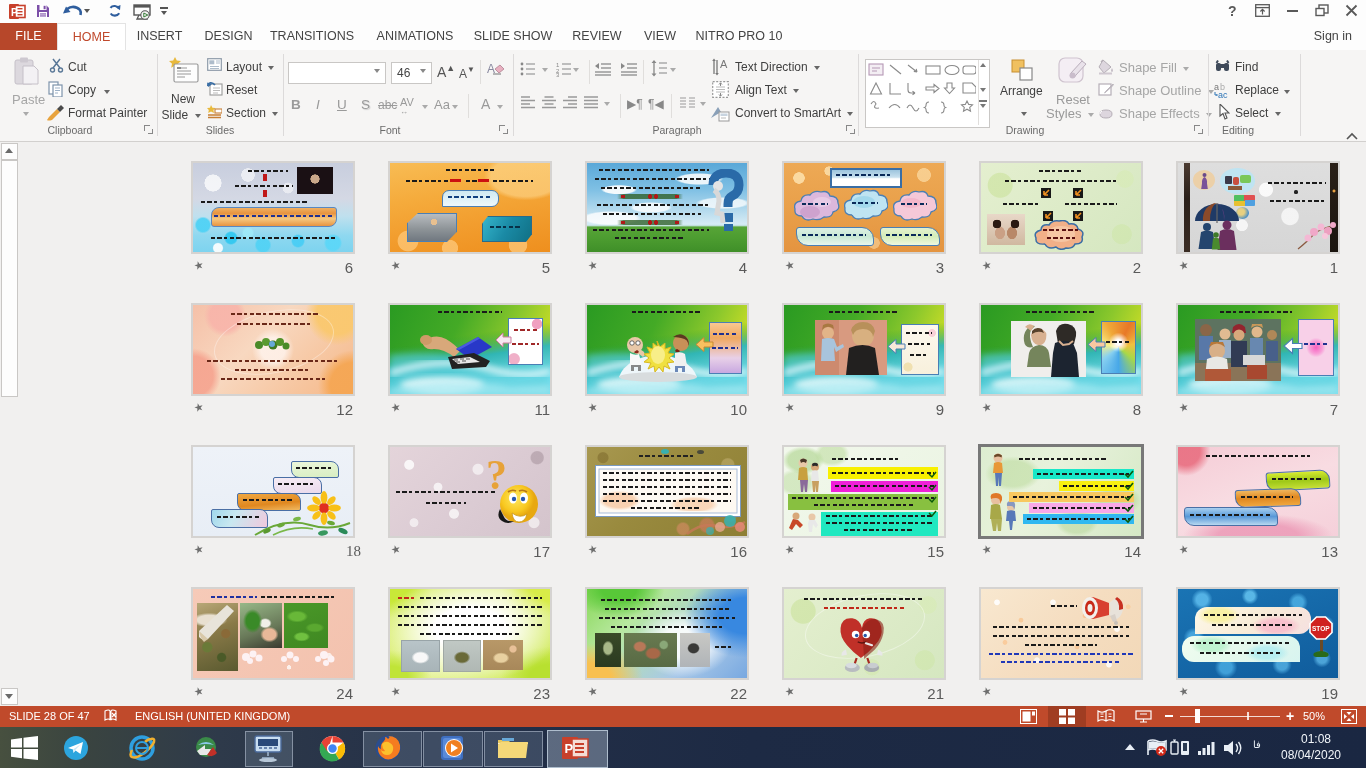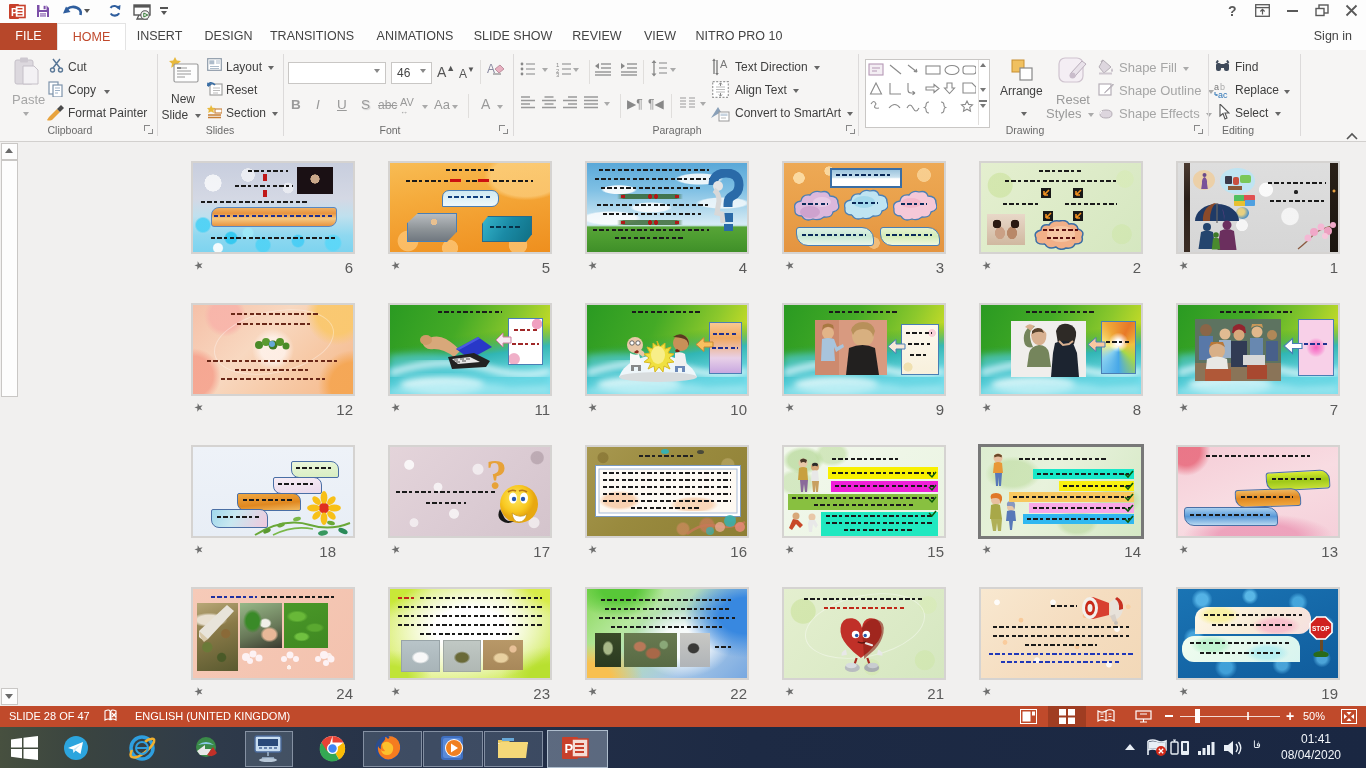--- a/index.html
+++ b/index.html
@@ -543,21 +543,21 @@
     <div class="snum" style="left:500px;top:259px;width:50px;">11</div>
     <div class="star" style="left:588px;top:259px;">★</div>
     <div class="snum" style="left:697px;top:259px;width:50px;">10</div>
     <div class="star" style="left:785px;top:259px;">★</div>
     <div class="snum" style="left:894px;top:259px;width:50px;">9</div>
     <div class="star" style="left:982px;top:259px;">★</div>
     <div class="snum" style="left:1091px;top:259px;width:50px;">8</div>
     <div class="star" style="left:1179px;top:259px;">★</div>
     <div class="snum" style="left:1288px;top:259px;width:50px;">7</div>
     <div class="star" style="left:194px;top:401px;">★</div>
-    <div class="snum" style="left:286px;top:401px;width:50px;">18</div>
+    <div class="snum" style="left:311px;top:401px;width:50px;font-family:Liberation Serif, serif;">18</div>
     <div class="star" style="left:391px;top:401px;">★</div>
     <div class="snum" style="left:500px;top:401px;width:50px;">17</div>
     <div class="star" style="left:588px;top:401px;">★</div>
     <div class="snum" style="left:697px;top:401px;width:50px;">16</div>
     <div class="star" style="left:785px;top:401px;">★</div>
     <div class="snum" style="left:894px;top:401px;width:50px;">15</div>
     <div class="star" style="left:982px;top:401px;">★</div>
     <div class="snum" style="left:1091px;top:401px;width:50px;">14</div>
     <div class="star" style="left:1179px;top:401px;">★</div>
     <div class="snum" style="left:1288px;top:401px;width:50px;">13</div>
@@ -1208,16 +1208,16 @@
       <rect x="0" y="11" width="3" height="4" fill="#e8eef5"></rect>
       <rect x="4.5" y="8" width="3" height="7" fill="#e8eef5"></rect>
       <rect x="9" y="5" width="3" height="10" fill="#e8eef5"></rect>
       <rect x="13.5" y="2" width="3" height="13" fill="#e8eef5"></rect>
     </svg>
     <svg class="abs" style="left:1222px;top:12px" width="20" height="18" viewBox="0 0 20 18">
       <path d="M2 6 h4 l5 -4 v14 l-5 -4 h-4 z" fill="#e8eef5"></path>
       <path d="M14 5 q3 4 0 8 M16.5 3 q4.5 6 0 12" stroke="#e8eef5" stroke-width="1.4" fill="none"></path>
     </svg>
     <div class="abs" style="left:1253px;top:12px;font-size:10px;color:#e8eef5;font-family:'Liberation Serif';">فا</div>
-    <div class="abs" style="left:1291px;top:5px;width:50px;font-size:12px;color:#f2f6fa;text-align:center;">01:41</div>
+    <div class="abs" style="left:1291px;top:5px;width:50px;font-size:12px;color:#f2f6fa;text-align:center;">01:08</div>
     <div class="abs" style="left:1280px;top:21px;width:62px;font-size:12px;color:#f2f6fa;text-align:center;">08/04/2020</div>
   </div>
 </div>
 
 </body></html>

